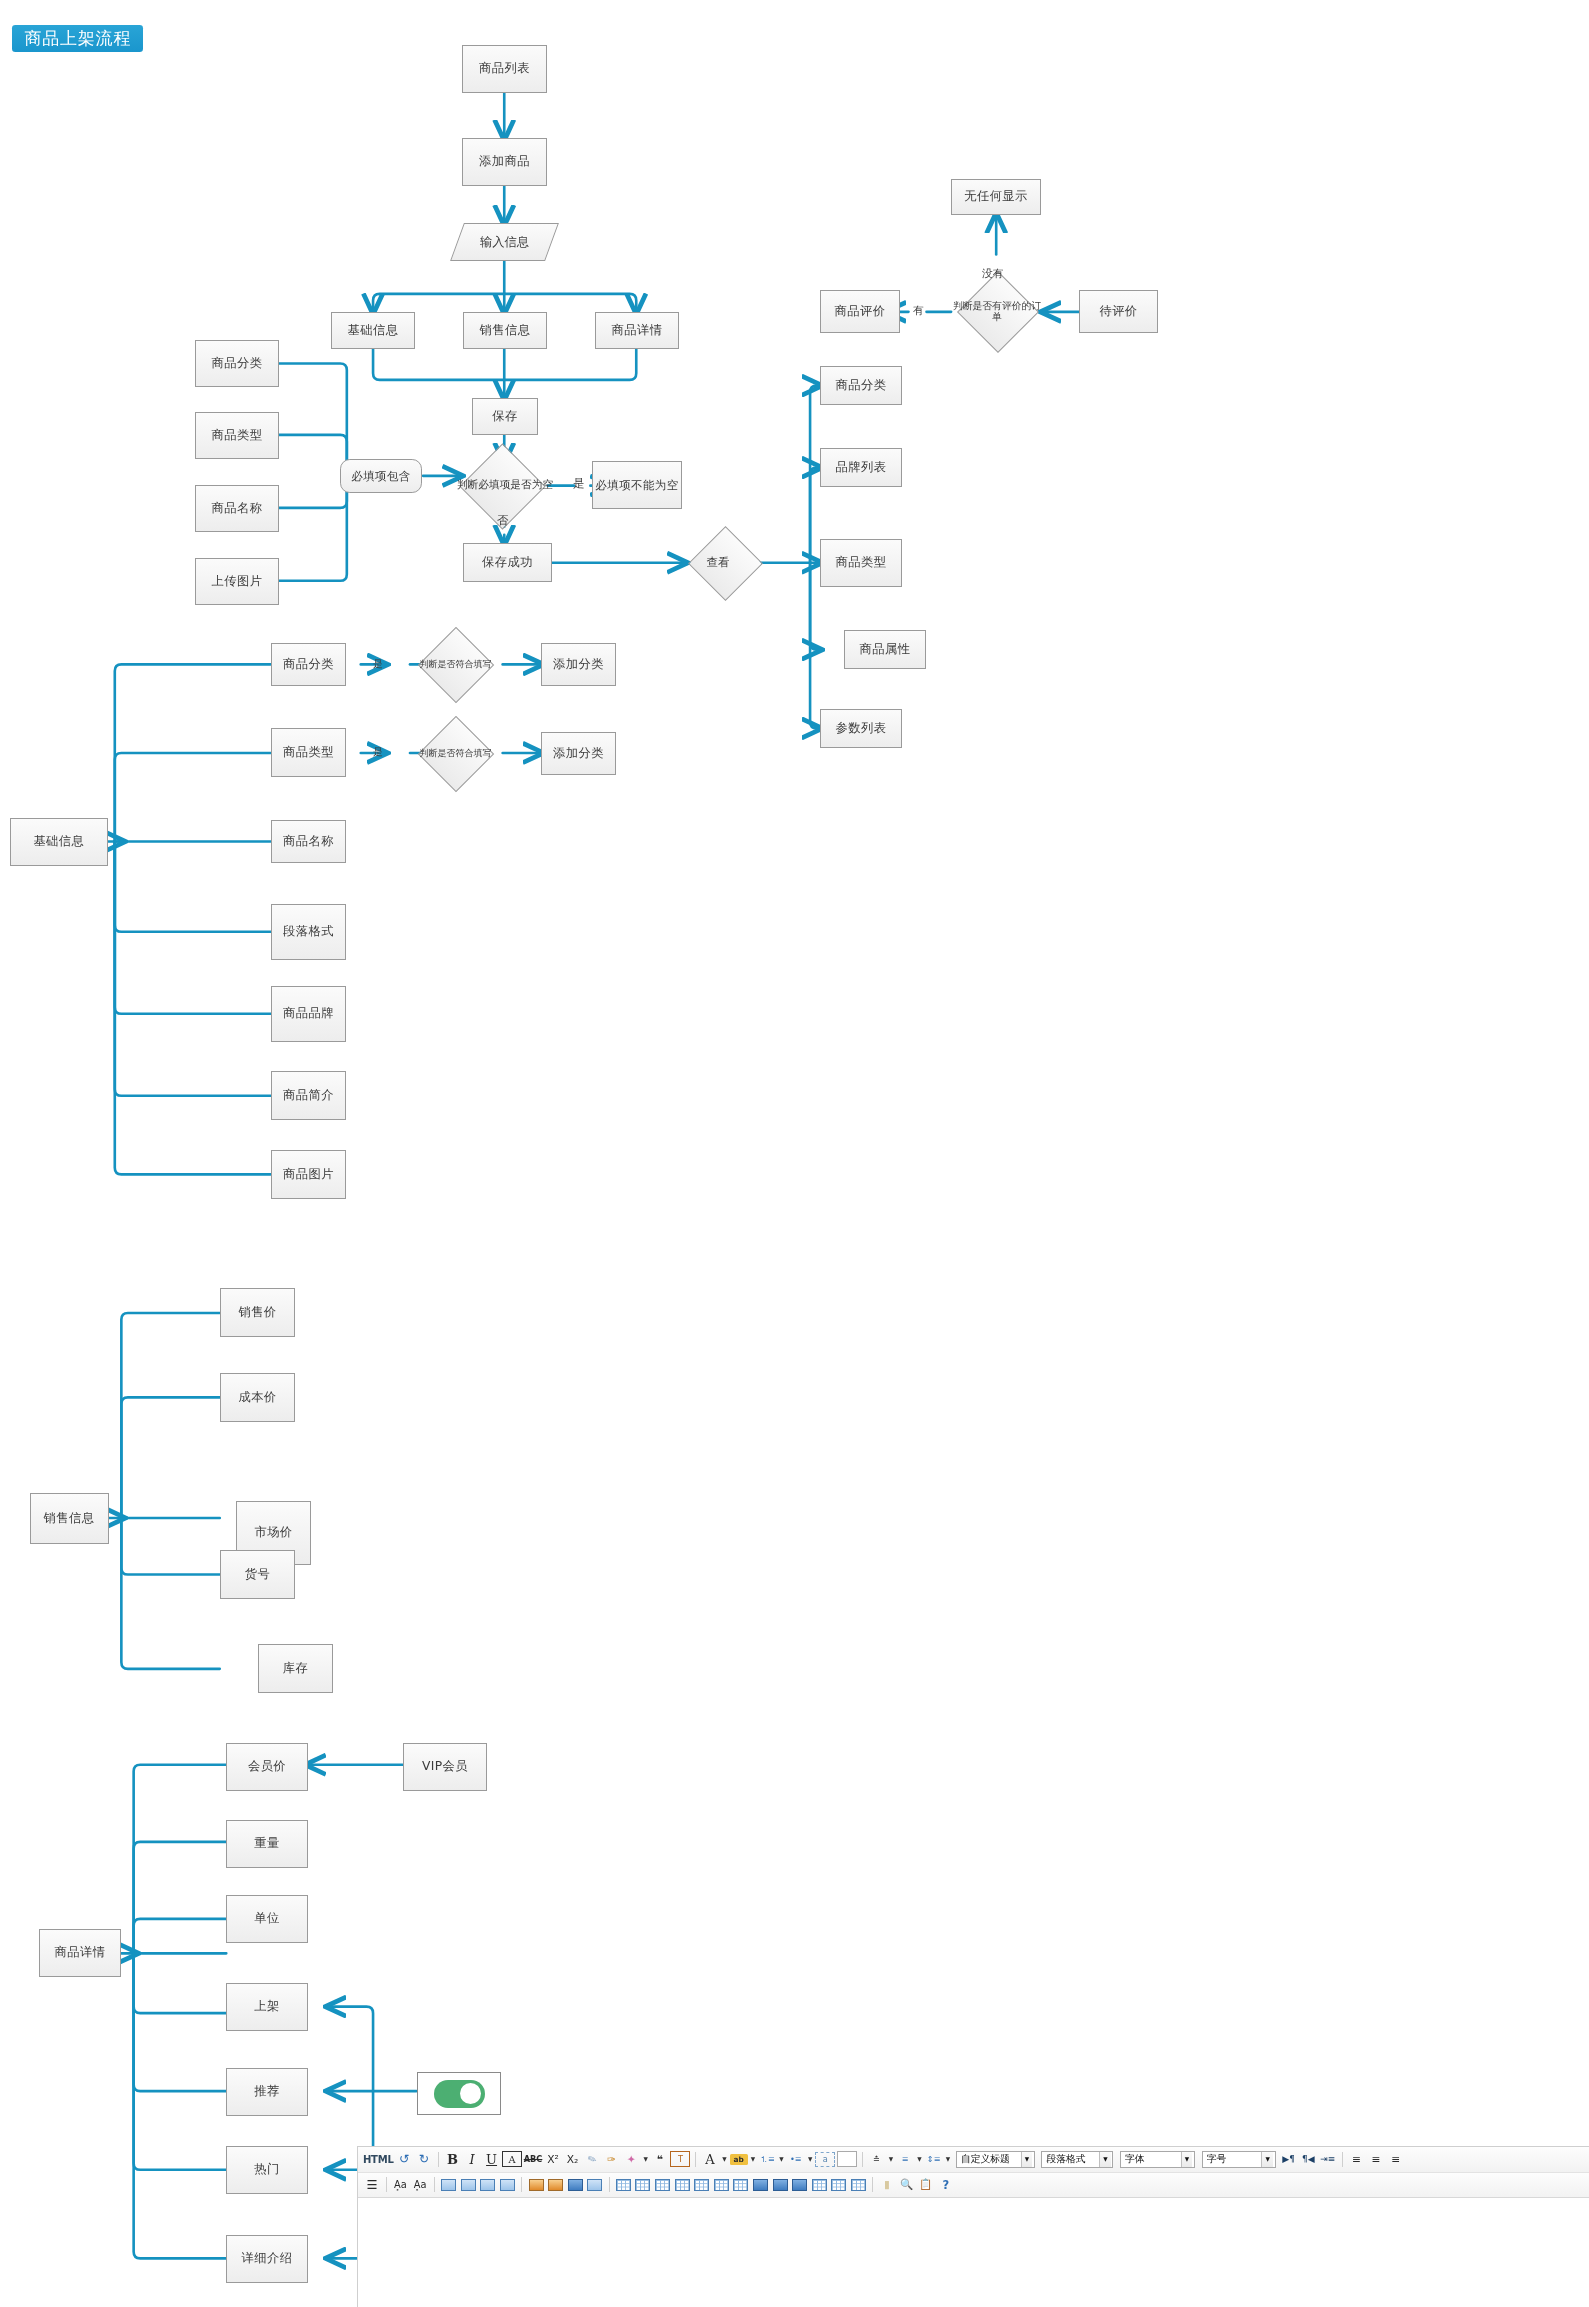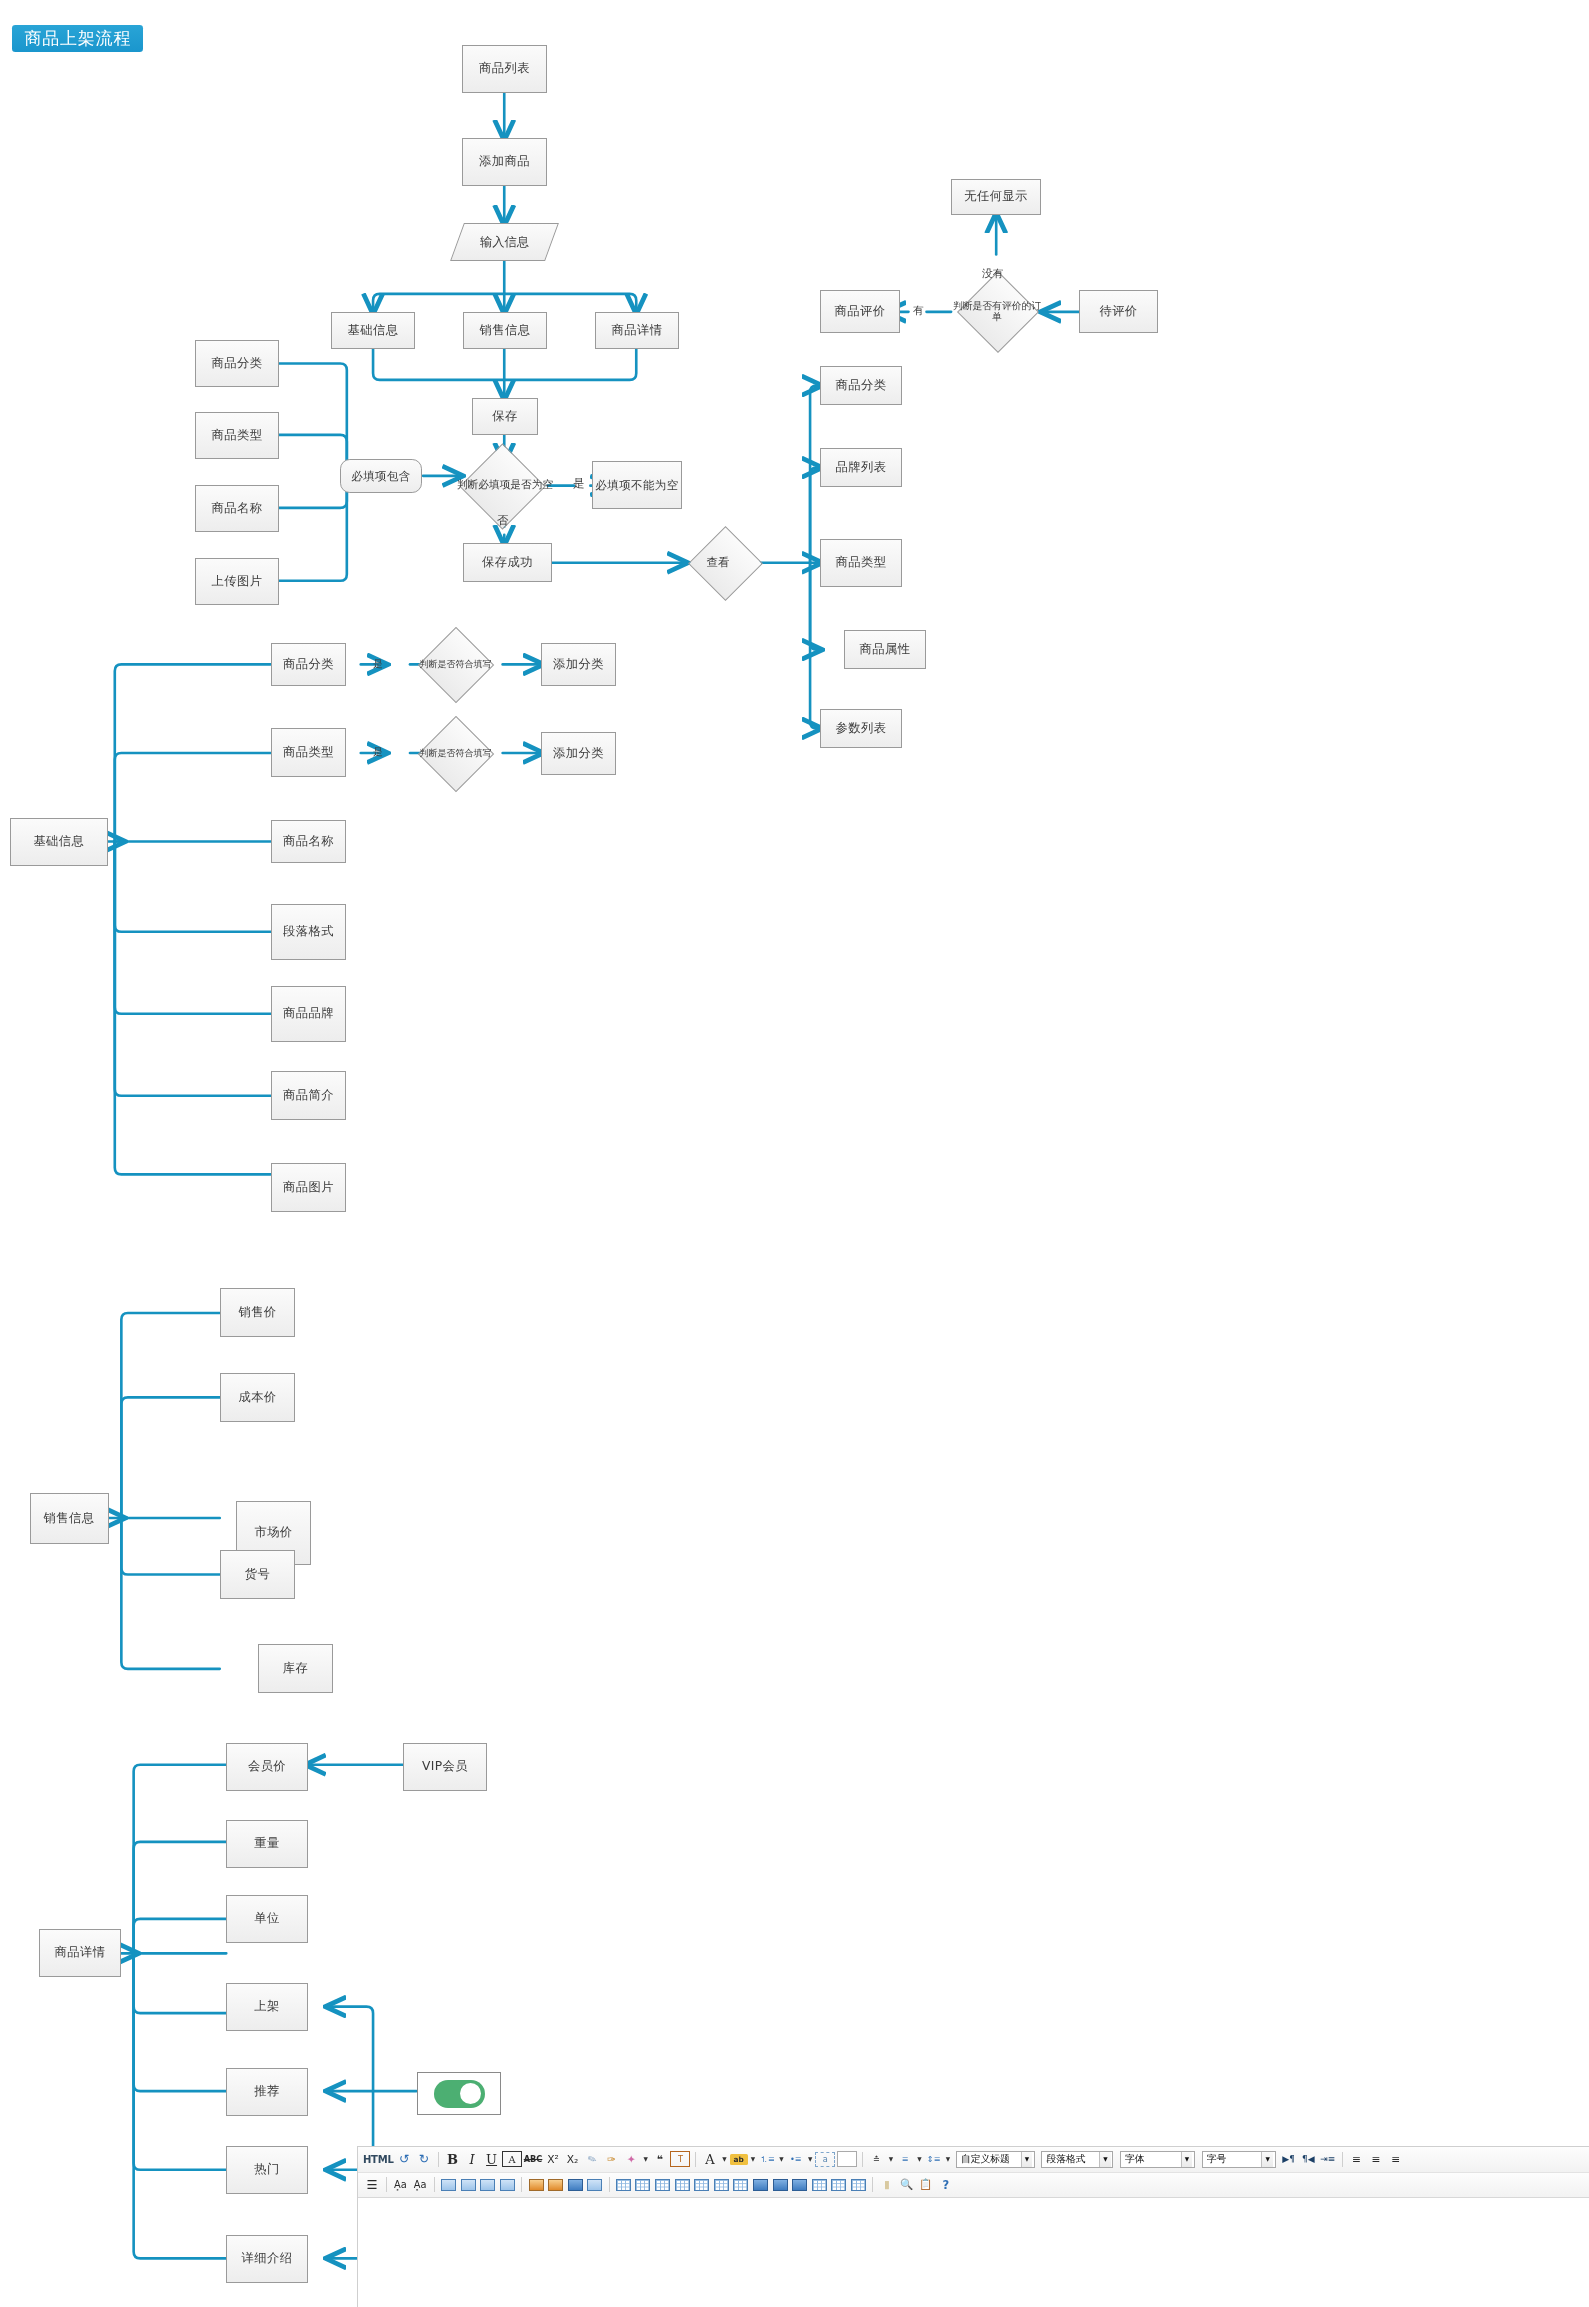--- a/index.html
+++ b/index.html
@@ -232,21 +232,21 @@
   <div class="elabel" style="left:913px;top:304px;font-size:10.7px;">有</div>
 
   <div class="node" style="left:9.8px;top:818px;width:98px;height:48px;">基础信息</div>
 
   <div class="node" style="left:271px;top:643px;width:75px;height:43px;">商品分类</div>
   <div class="node" style="left:271px;top:728px;width:75px;height:49px;">商品类型</div>
   <div class="node" style="left:271px;top:820px;width:75px;height:43px;">商品名称</div>
   <div class="node" style="left:271px;top:904px;width:75px;height:56px;">段落格式</div>
   <div class="node" style="left:271px;top:986px;width:75px;height:56px;">商品品牌</div>
   <div class="node" style="left:271px;top:1071px;width:75px;height:49px;">商品简介</div>
-  <div class="node" style="left:271px;top:1150px;width:75px;height:49px;margin-top:13px;">商品图片</div>
+  <div class="node" style="left:271px;top:1150px;width:75px;height:49px;">商品图片</div>
 
   <div class="dia" style="left:408px;top:641px;width:95px;height:46px;">
     <div class="shape" style="left:21.3px;top:-3.3px;width:52px;height:52px;"></div>
     <div class="txt" style="width:150%;font-size:9px;">判断是否符合填写</div>
   </div>
   <div class="elabel" style="left:373px;top:658px;font-size:9.8px;">是</div>
   <div class="node" style="left:541px;top:643px;width:75px;height:43px;">添加分类</div>
 
   <div class="dia" style="left:408px;top:730px;width:95px;height:46px;">
     <div class="shape" style="left:21.3px;top:-3.3px;width:52px;height:52px;"></div>

